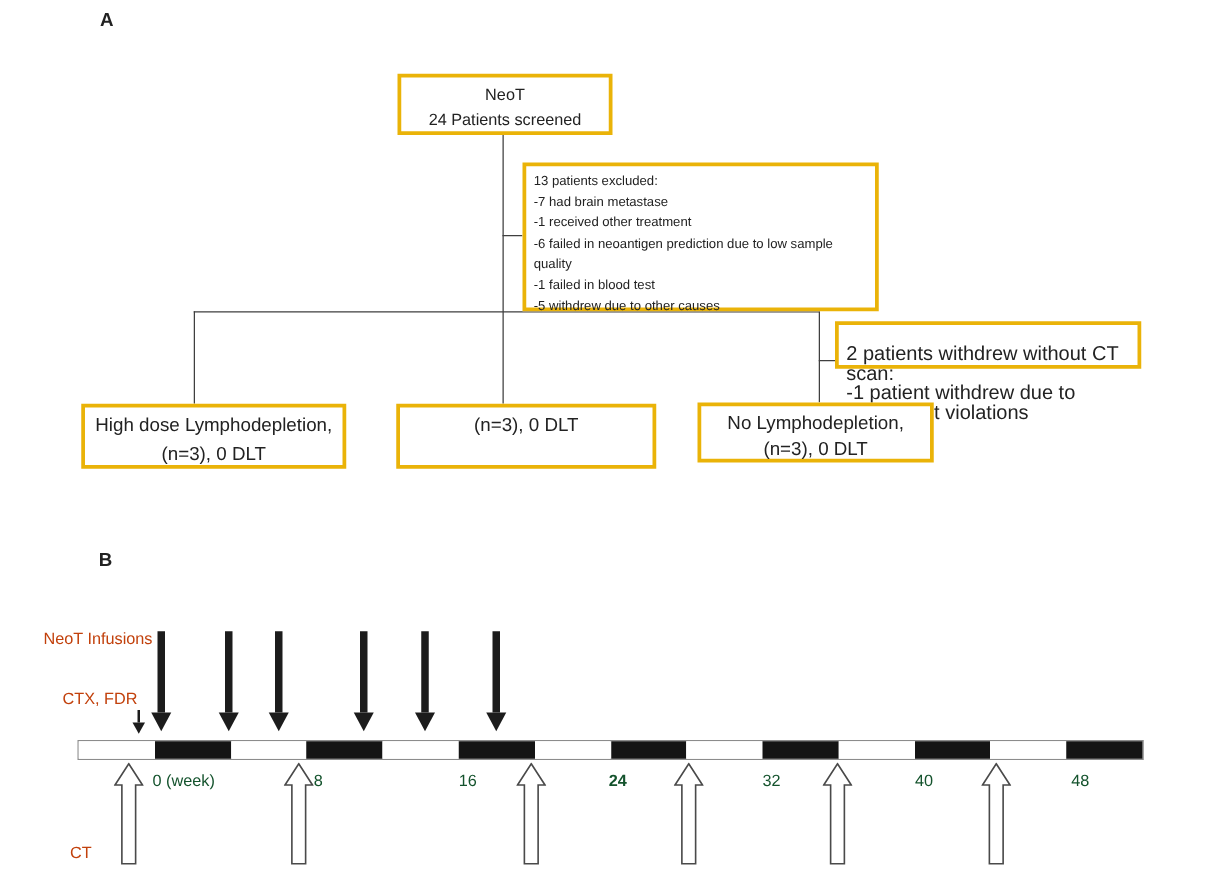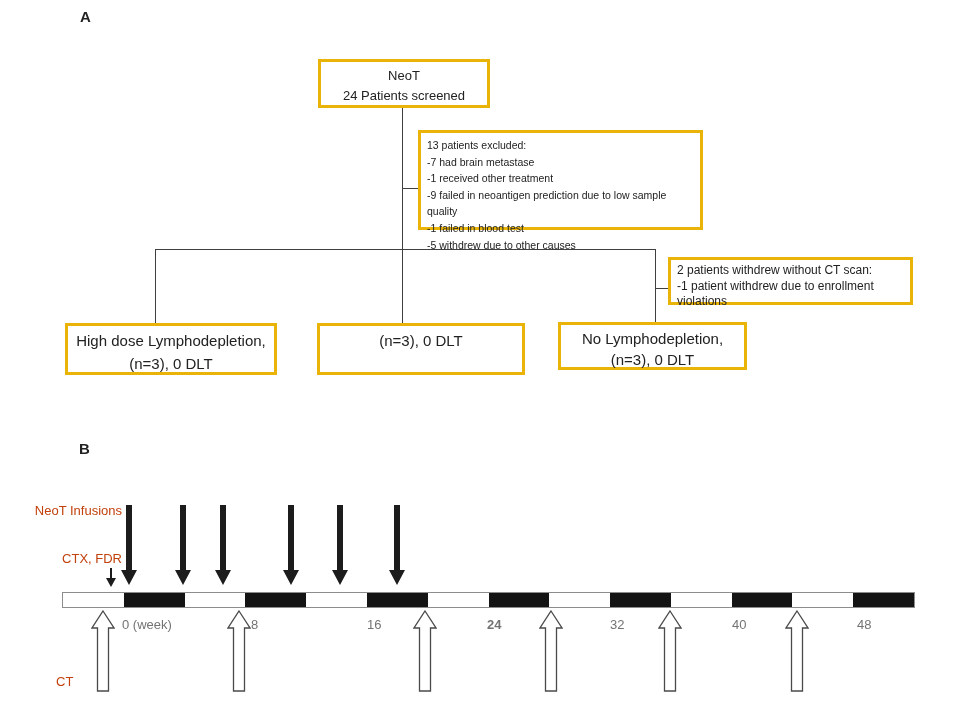--- a/index.html
+++ b/index.html
@@ -24,55 +24,55 @@
 
   .box {
     position: absolute;
     border: 3px solid #eab308;
     background: #ffffff;
   }
   .box.center { text-align: center; }
 
   #screenedBox { left: 318px; top: 59px; width: 172px; height: 49px;
                  font-size: 13px; line-height: 20px; padding-top: 4px; }
-  #excludedBox { left: 418px; top: 130px; width: 285px; height: 100px;
+  #excludedBox { left: 418px; top: 130px; width: 285px; height: 119px;
                  font-size: 10.5px; line-height: 16.6px; padding: 4px 6px; }
-  #withdrewBox { left: 668px; top: 257px; width: 245px; height: 48px;
-                 font-size: 12px; line-height: 15.6px; padding: 3px 6px; }
+  #withdrewBox { left: 668px; top: 257px; width: 245px; height: 36px;
+                 font-size: 16px; line-height: 15.6px; padding: 16px 6px; }
   #armBox0 { left: 65px;  top: 323px; width: 212px; height: 52px;
              font-size: 15px; line-height: 23px; padding-top: 3px; }
   #armBox1 { left: 317px; top: 323px; width: 208px; height: 52px;
              font-size: 15px; line-height: 23px; padding-top: 3px; }
   #armBox2 { left: 558px; top: 322px; width: 189px; height: 48px;
              font-size: 15px; line-height: 21px; padding-top: 3px; }
 
   .line { position: absolute; background: #3f3f3f; }
   #trunk       { left: 402px; top: 108px; width: 1px; height: 215px; }
   #hline       { left: 155px; top: 249px; width: 501px; height: 1px; }
   #branchLeft  { left: 155px; top: 249px; width: 1px; height: 74px; }
   #branchRight { left: 655px; top: 249px; width: 1px; height: 73px; }
   #stubExcl    { left: 402px; top: 188px; width: 16px; height: 1px; }
   #stubWithdrew{ left: 655px; top: 288px; width: 13px; height: 1px; }
 
   .side-label { position: absolute; font-size: 13px; color: #c2410c; }
   #infusionsLabel { left: 18px; top: 503px; width: 104px; text-align: right; }
-  #ctxLabel       { left: 50px; top: 551px; width: 72px;  text-align: right; }
+  #ctxLabel       { left: 50px; top: 551px; width: 72px;  text-align: left; }
   #ctLabel        { left: 56px; top: 674px; }
 
   .bar {
     position: absolute;
     left: 62px; top: 592px; width: 853px; height: 16px;
     border: 1px solid #8c8c8c;
     background: #ffffff;
   }
   .seg { position: absolute; top: 0; bottom: 0; background: #ffffff; }
   .seg.dark { background: #141414; }
 
   .week-axis { position: absolute; left: 0; top: 617px; width: 971px; height: 16px; }
-  .week-label { position: absolute; top: 0; font-size: 13px; color: #737373; white-space: nowrap; }
+  .week-label { position: absolute; top: 0; font-size: 13px; color: #14532d; white-space: nowrap; }
 
   .inf-arrow { position: absolute; top: 505px; width: 16px; height: 80px; }
   .inf-arrow .shaft { position: absolute; left: 5px; top: 0; width: 6px; height: 65px; background: #1c1c1c; }
   .inf-arrow .head  { position: absolute; left: 0; top: 65px; width: 0; height: 0;
                       border-left: 8px solid transparent; border-right: 8px solid transparent;
                       border-top: 15px solid #1c1c1c; }
 
   .ctx-arrow { position: absolute; top: 568px; width: 10px; height: 19px; }
   .ctx-arrow .shaft { position: absolute; left: 4px; top: 0; width: 2px; height: 10px; background: #1c1c1c; }
   .ctx-arrow .head  { position: absolute; left: 0; top: 10px; width: 0; height: 0;
@@ -97,21 +97,21 @@
   <div class="line" id="stubExcl"></div>
   <div class="line" id="hline"></div>
   <div class="line" id="branchLeft"></div>
   <div class="line" id="branchRight"></div>
   <div class="line" id="stubWithdrew"></div>
 
   <div class="box" id="excludedBox">
     <div>13 patients excluded:</div>
     <div>-7 had brain metastase</div>
     <div>-1 received other treatment</div>
-    <div>-9 failed in neoantigen prediction due to low sample quality</div>
+    <div>-6 failed in neoantigen prediction due to low sample quality</div>
     <div>-1 failed in blood test</div>
     <div>-5 withdrew due to other causes</div>
   </div>
 
   <div class="box" id="withdrewBox">
     <div>2 patients withdrew without CT scan:</div>
     <div>-1 patient withdrew due to enrollment violations</div>
   </div>
 
   <div class="box center" id="armBox0">

